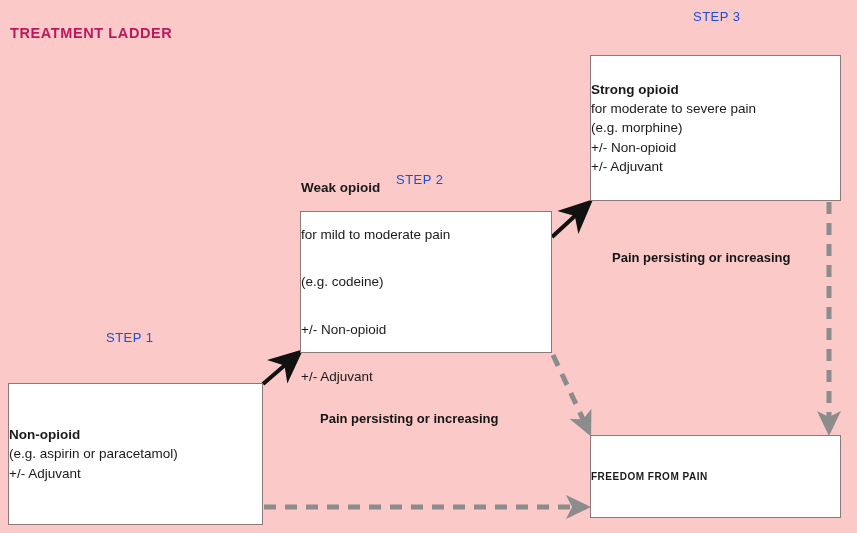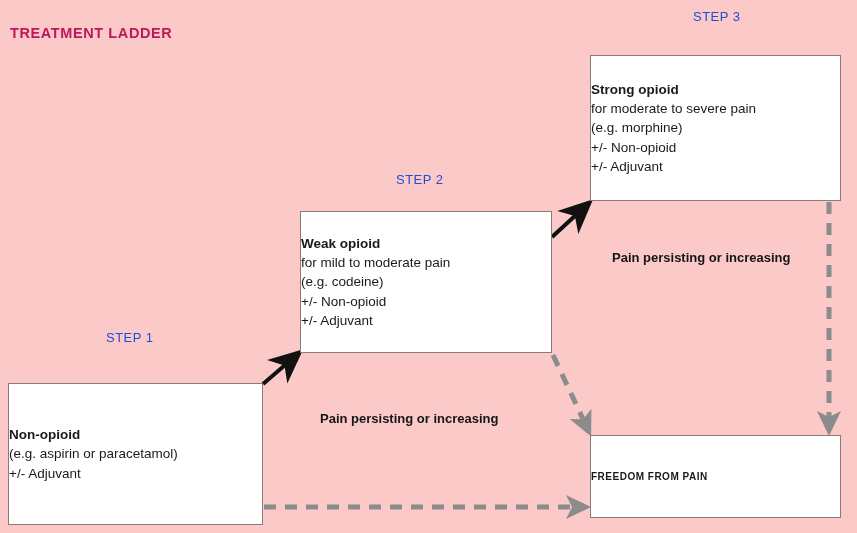--- a/index.html
+++ b/index.html
@@ -54,21 +54,21 @@
     border: 1px solid #8b7a79;
     box-sizing: border-box;
     display: flex;
     flex-direction: column;
     align-items: flex-start;
     justify-content: center;
     text-align: center;
     color: #1a1a1a;
   }
   #box-step1 { left: 8px;   top: 383px; width: 255px; height: 142px; }
-  #box-step2 { left: 300px; top: 211px; width: 252px; height: 142px; }
+  #box-step2 { left: 300px; top: 211px; width: 252px; height: 142px; gap: 28px; }
   #box-step3 { left: 590px; top: 55px;  width: 251px; height: 146px; }
   #box-freedom { left: 590px; top: 435px; width: 251px; height: 83px; }
 
   .box-title {
     font-size: 13.5px;
     font-weight: bold;
     line-height: 1.42;
   }
   .box-line {
     font-size: 13.5px;

